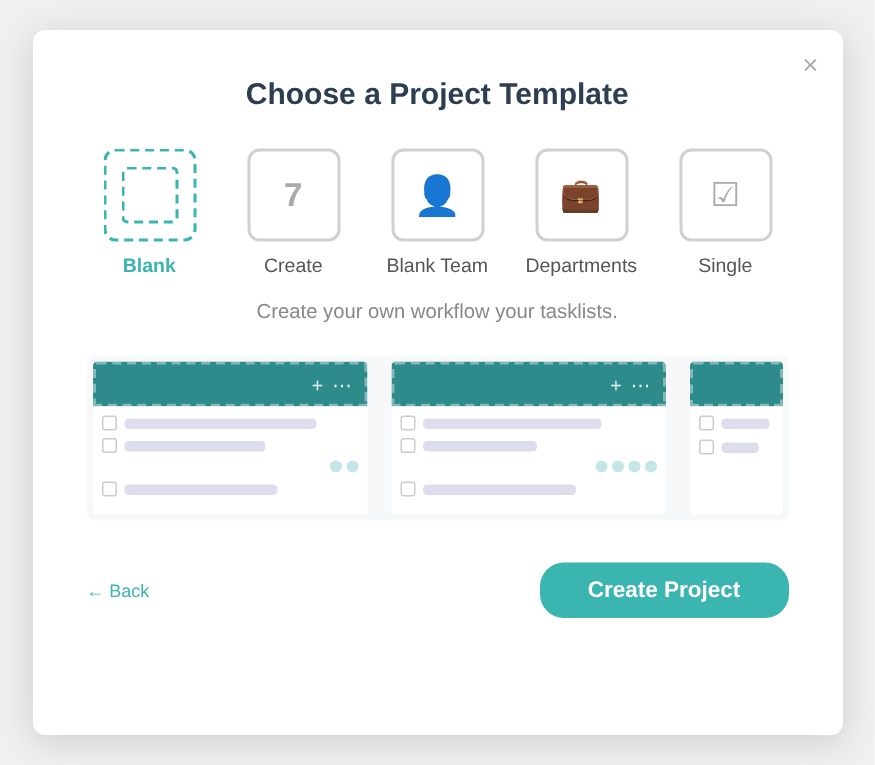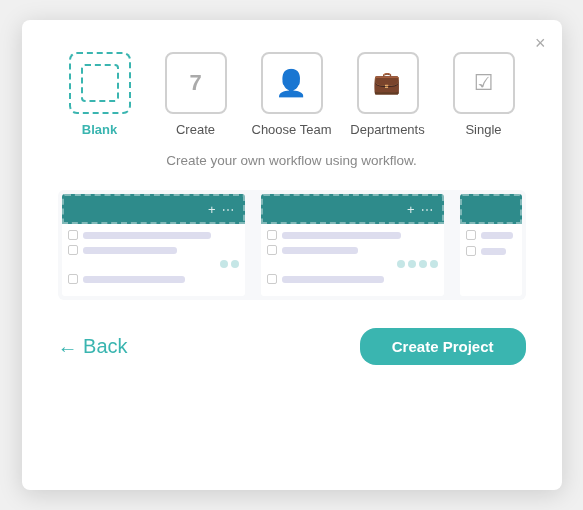--- a/index.html
+++ b/index.html
@@ -186,21 +186,21 @@
     
     .modal-footer {
       display: flex;
       align-items: center;
       justify-content: space-between;
     }
     .back-btn {
       background: none;
       border: none;
       color: #3ab5b0;
-      font-size: 20px;
+      font-size: 12px;
       cursor: pointer;
       display: flex;
       align-items: center;
       gap: 4px;
     }
     .create-btn {
       background: #3ab5b0;
       color: #fff;
       border: none;
       border-radius: 16px;
@@ -209,20 +209,21 @@
       font-weight: 600;
       cursor: pointer;
     }
   </style>
 </head>
 <body>
 
 <div class="modal">
   <button class="close-btn">×</button>
 
+  <h2 class="modal-title">Choose a Project Template</h2>
 
   <div class="templates-row">
 
     <div class="template-item">
       <div class="template-icon selected">
         <div class="icon-blank"></div>
       </div>
       <span class="template-label selected">Blank</span>
     </div>
 
@@ -230,40 +231,40 @@
       <div class="template-icon">
         <span class="icon-weekday">7</span>
       </div>
       <span class="template-label">Create</span>
     </div>
 
     <div class="template-item">
       <div class="template-icon">
         <span class="icon-person">👤</span>
       </div>
-      <span class="template-label">Choose Team</span>
+      <span class="template-label">Blank Team</span>
     </div>
 
     <div class="template-item">
       <div class="template-icon">
         <span class="icon-briefcase">💼</span>
       </div>
       <span class="template-label">Departments</span>
     </div>
 
     <div class="template-item">
       <div class="template-icon">
         <span class="icon-kanban">☑</span>
       </div>
       <span class="template-label">Single</span>
     </div>
 
   </div>
 
-  <p class="description">Create your own workflow using workflow.</p>
+  <p class="description">Create your own workflow your tasklists.</p>
 
   <div class="preview-area">
 
     <div class="preview-column">
       <div class="col-header">
         <span style="flex:1"></span>
         <span class="col-header-actions">
           <span>+</span>
           <span>⋯</span>
         </span>

